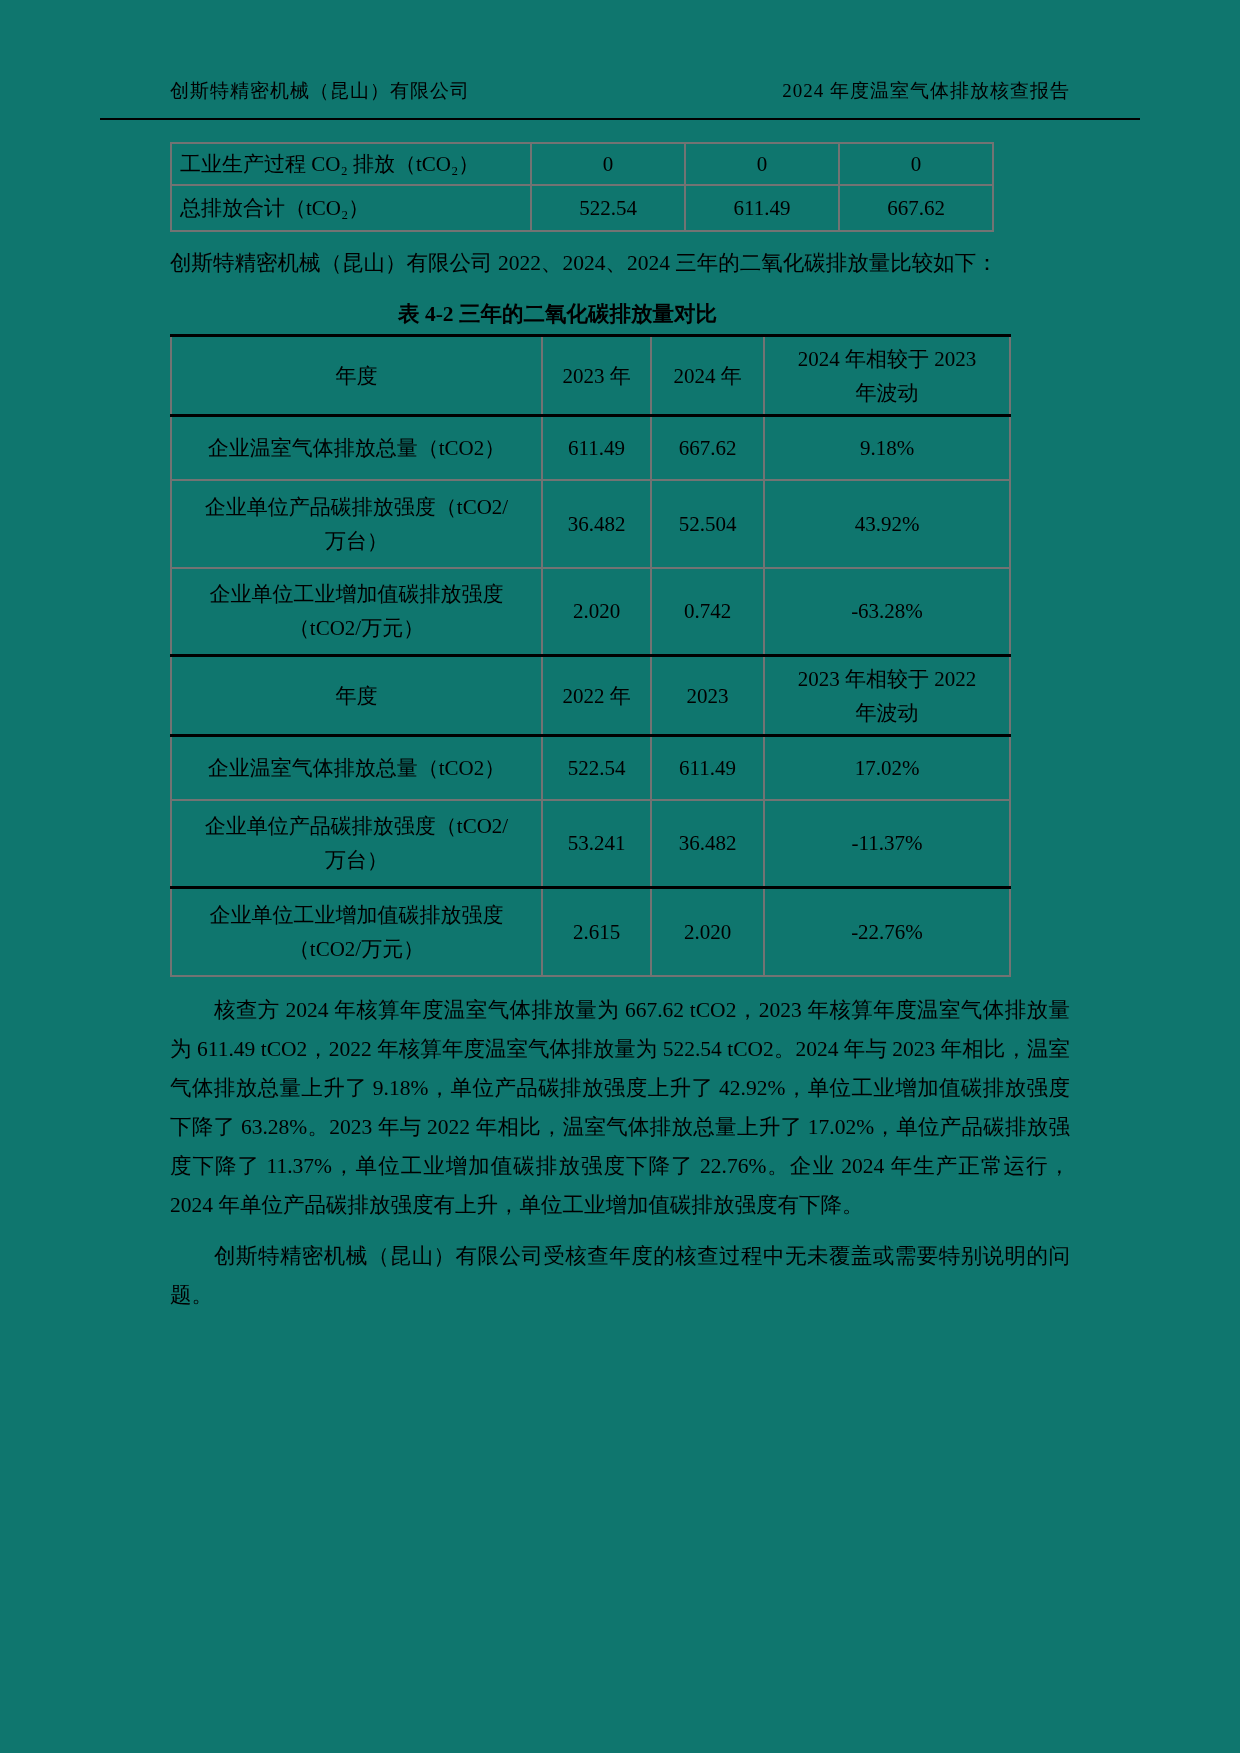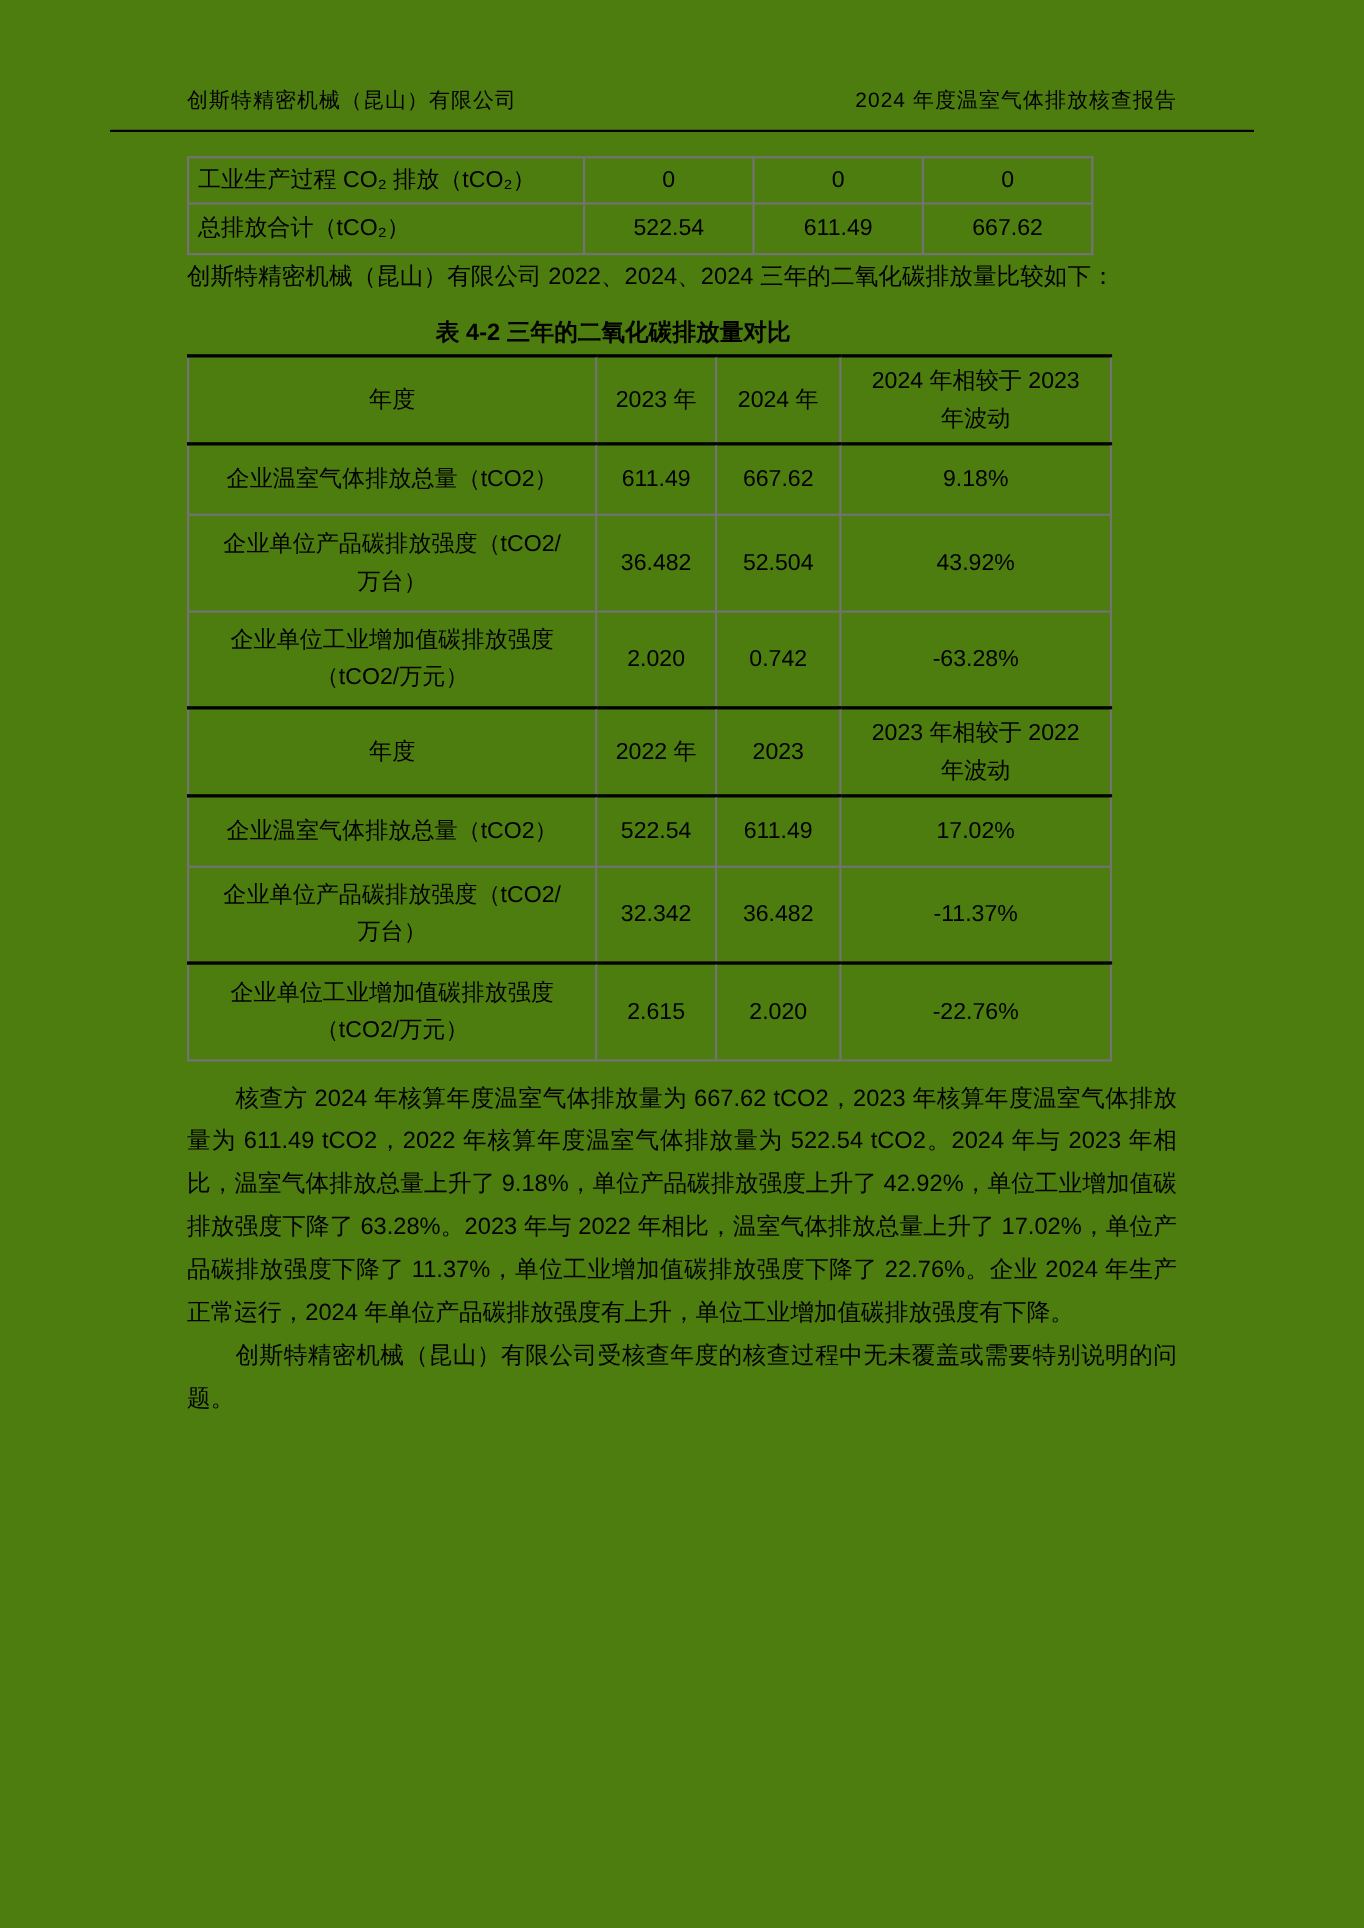--- a/index.html
+++ b/index.html
@@ -1,18 +1,18 @@
 <!DOCTYPE html>
 <html><head>
 <meta charset="utf-8">
 <style>
   html,body { margin:0; padding:0; background:#ffffff; }
   .page {
-    position:relative; width:1240px; height:1753px; background:#4d7c0f;
-    font-family:Liberation Sans, sans-serif;
+    position:relative; width:1240px; height:1753px; background:#0f766e;
+    font-family:Liberation Serif, serif;
     color:#000; overflow:hidden;
   }
   .header {
     display:flex; justify-content:space-between; align-items:flex-end;
     margin:78px 170px 0 170px; font-size:19px; letter-spacing:1px;
   }
   .header-rule {
     border:none; border-top:2px solid #000; margin:14px 100px 0 100px; height:0;
   }
   .content { margin:0 170px; }
@@ -28,21 +28,21 @@
   .t-top td.lbl { width:342px; text-align:left; padding:3px 8px; }
   .t-top td.val { width:144px; text-align:center; padding:3px 4px; }
   .t-top tr.r1 { height:42px; }
   .t-top tr.r2 { height:88px; }
   .t-top tr.r3 { height:46px; }
 
   .h2 { margin:26px 0 6px 0; font-size:22px; font-weight:bold; }
   .h2 .num { margin-right:18px; }
   .h2.tight .num { margin-right:10px; }
 
-  .para { font-size:21.5px; line-height:39px; text-align:justify; margin:0 0 0 0; }
+  .para { font-size:21.5px; line-height:39px; text-align:justify; margin:12px 0 0 0; }
   .para.indent { text-indent:44px; }
 
   .caption { width:775px; text-align:center; font-size:21.5px; font-weight:bold; margin:16px 0 6px 0; }
 
   
   .t42 { width:775px; }
   .t42 td { text-align:center; padding:4px 7px; }
   .t42 td.c0 { width:355px; }
   .t42 td.c1 { width:93px; }
   .t42 td.c2 { width:97px; }
@@ -128,21 +128,21 @@
       </tr>
       <tr class="single">
         <td class="c0">企业温室气体排放总量（tCO2）</td>
         <td class="c1">522.54</td>
         <td class="c2">611.49</td>
         <td class="c3">17.02%</td>
       </tr>
       <tr class="double">
         <td class="c0">企业单位产品碳排放强度（tCO2/
 万台）</td>
-        <td class="c1">32.342</td>
+        <td class="c1">53.241</td>
         <td class="c2">36.482</td>
         <td class="c3">-11.37%</td>
       </tr>
       <tr class="double thick-top">
         <td class="c0">企业单位工业增加值碳排放强度
 （tCO2/万元）</td>
         <td class="c1">2.615</td>
         <td class="c2">2.020</td>
         <td class="c3">-22.76%</td>
       </tr>

